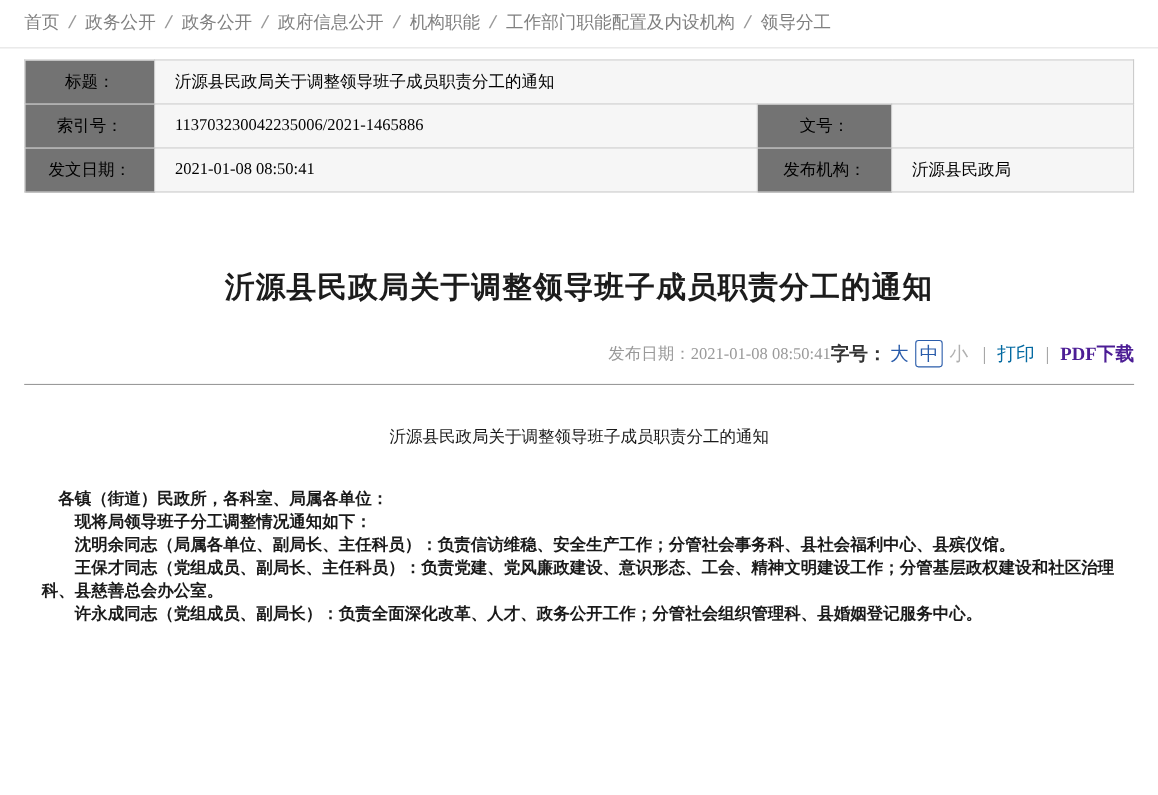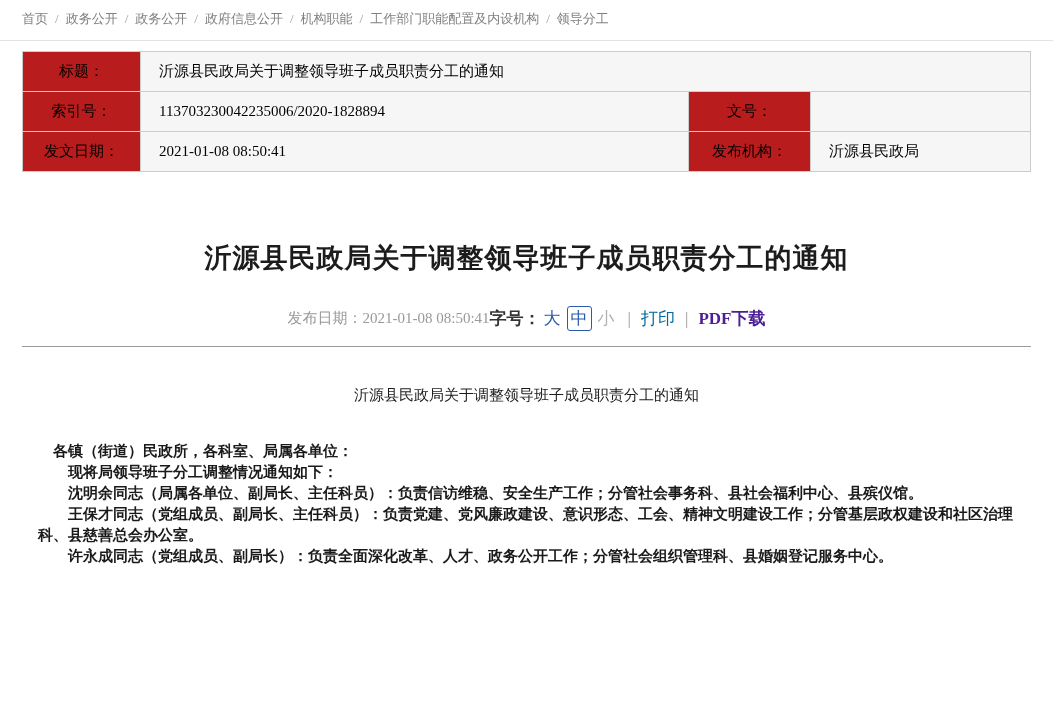--- a/index.html
+++ b/index.html
@@ -6,45 +6,46 @@
   html, body {
     margin: 0; padding: 0;
     width: 1053px; height: 723px;
     background: #ffffff;
     font-family: "Liberation Serif", "DejaVu Serif", serif;
     overflow: hidden;
   }
   
   .breadcrumb {
     padding: 10px 22px 12px;
-    font-size: 13px;
+    font-size: 16px;
     color: #808080;
     border-bottom: 1px solid #e2e2e2;
     white-space: nowrap;
+    font-family: Liberation Mono, monospace;
   }
   .breadcrumb a {
     color: #808080; text-decoration: none; cursor: pointer;
   }
   .crumb-sep { margin: 0 7px; color: #999; }
 
   
   table.info-table {
     width: 1009px;
     margin: 10px 22px 0;
     border-collapse: collapse;
     table-layout: fixed;
   }
   table.info-table td {
     border: 1px solid #cccccc;
     height: 40px;
     font-size: 15px;
     color: #000;
   }
   td.lbl {
-    background: #b91c1c;
+    background: #737373;
     width: 118px;
     text-align: center;
     color: #444;
     font-size: 14px;
   }
   td.val {
     background: #f6f6f6;
     padding-left: 18px;
   }
 
@@ -53,21 +54,21 @@
     text-align: center;
     font-family: "Liberation Sans", "DejaVu Sans", sans-serif;
     font-size: 27px;
     font-weight: bold;
     color: #1c1c1c;
     margin: 68px 22px 0;
     letter-spacing: 1px;
   }
   .meta-row {
     display: flex;
-    justify-content: center;
+    justify-content: flex-end;
     align-items: center;
     margin: 30px 22px 0;
   }
   .pub-date { color: #999; font-size: 15px; }
   .toolbar {
     font-size: 17px;
     color: #333;
     display: flex;
     align-items: center;
   }
@@ -117,21 +118,21 @@
       <col style="width:122px">
       <col>
   </colgroup>
   <tbody>
       <tr>
     <td class="lbl">标题：</td>
     <td class="val" colspan="3">沂源县民政局关于调整领导班子成员职责分工的通知</td>
   </tr>
   <tr>
     <td class="lbl">索引号：</td>
-    <td class="val">113703230042235006/2020-1828894</td>
+    <td class="val">113703230042235006/2021-1465886</td>
     <td class="lbl">文号：</td>
     <td class="val"></td>
   </tr>
   <tr>
     <td class="lbl">发文日期：</td>
     <td class="val">2021-01-08 08:50:41</td>
     <td class="lbl">发布机构：</td>
     <td class="val">沂源县民政局</td>
   </tr>
 </tbody>

